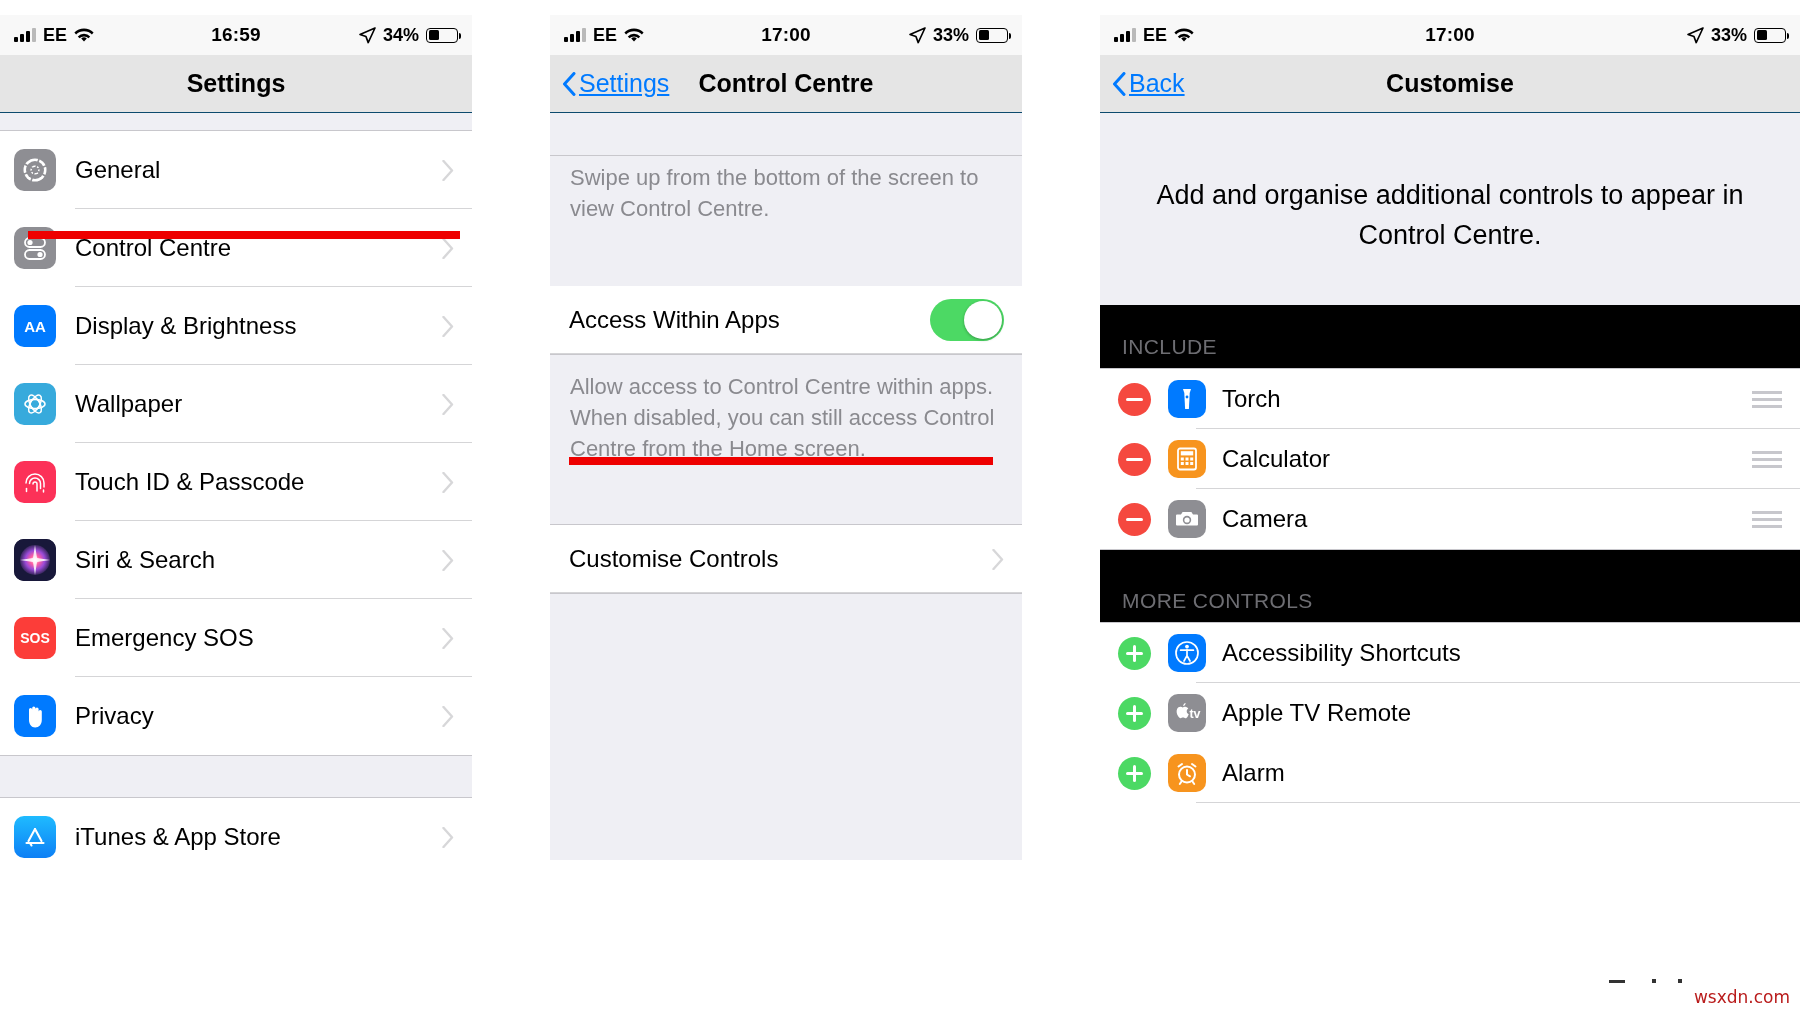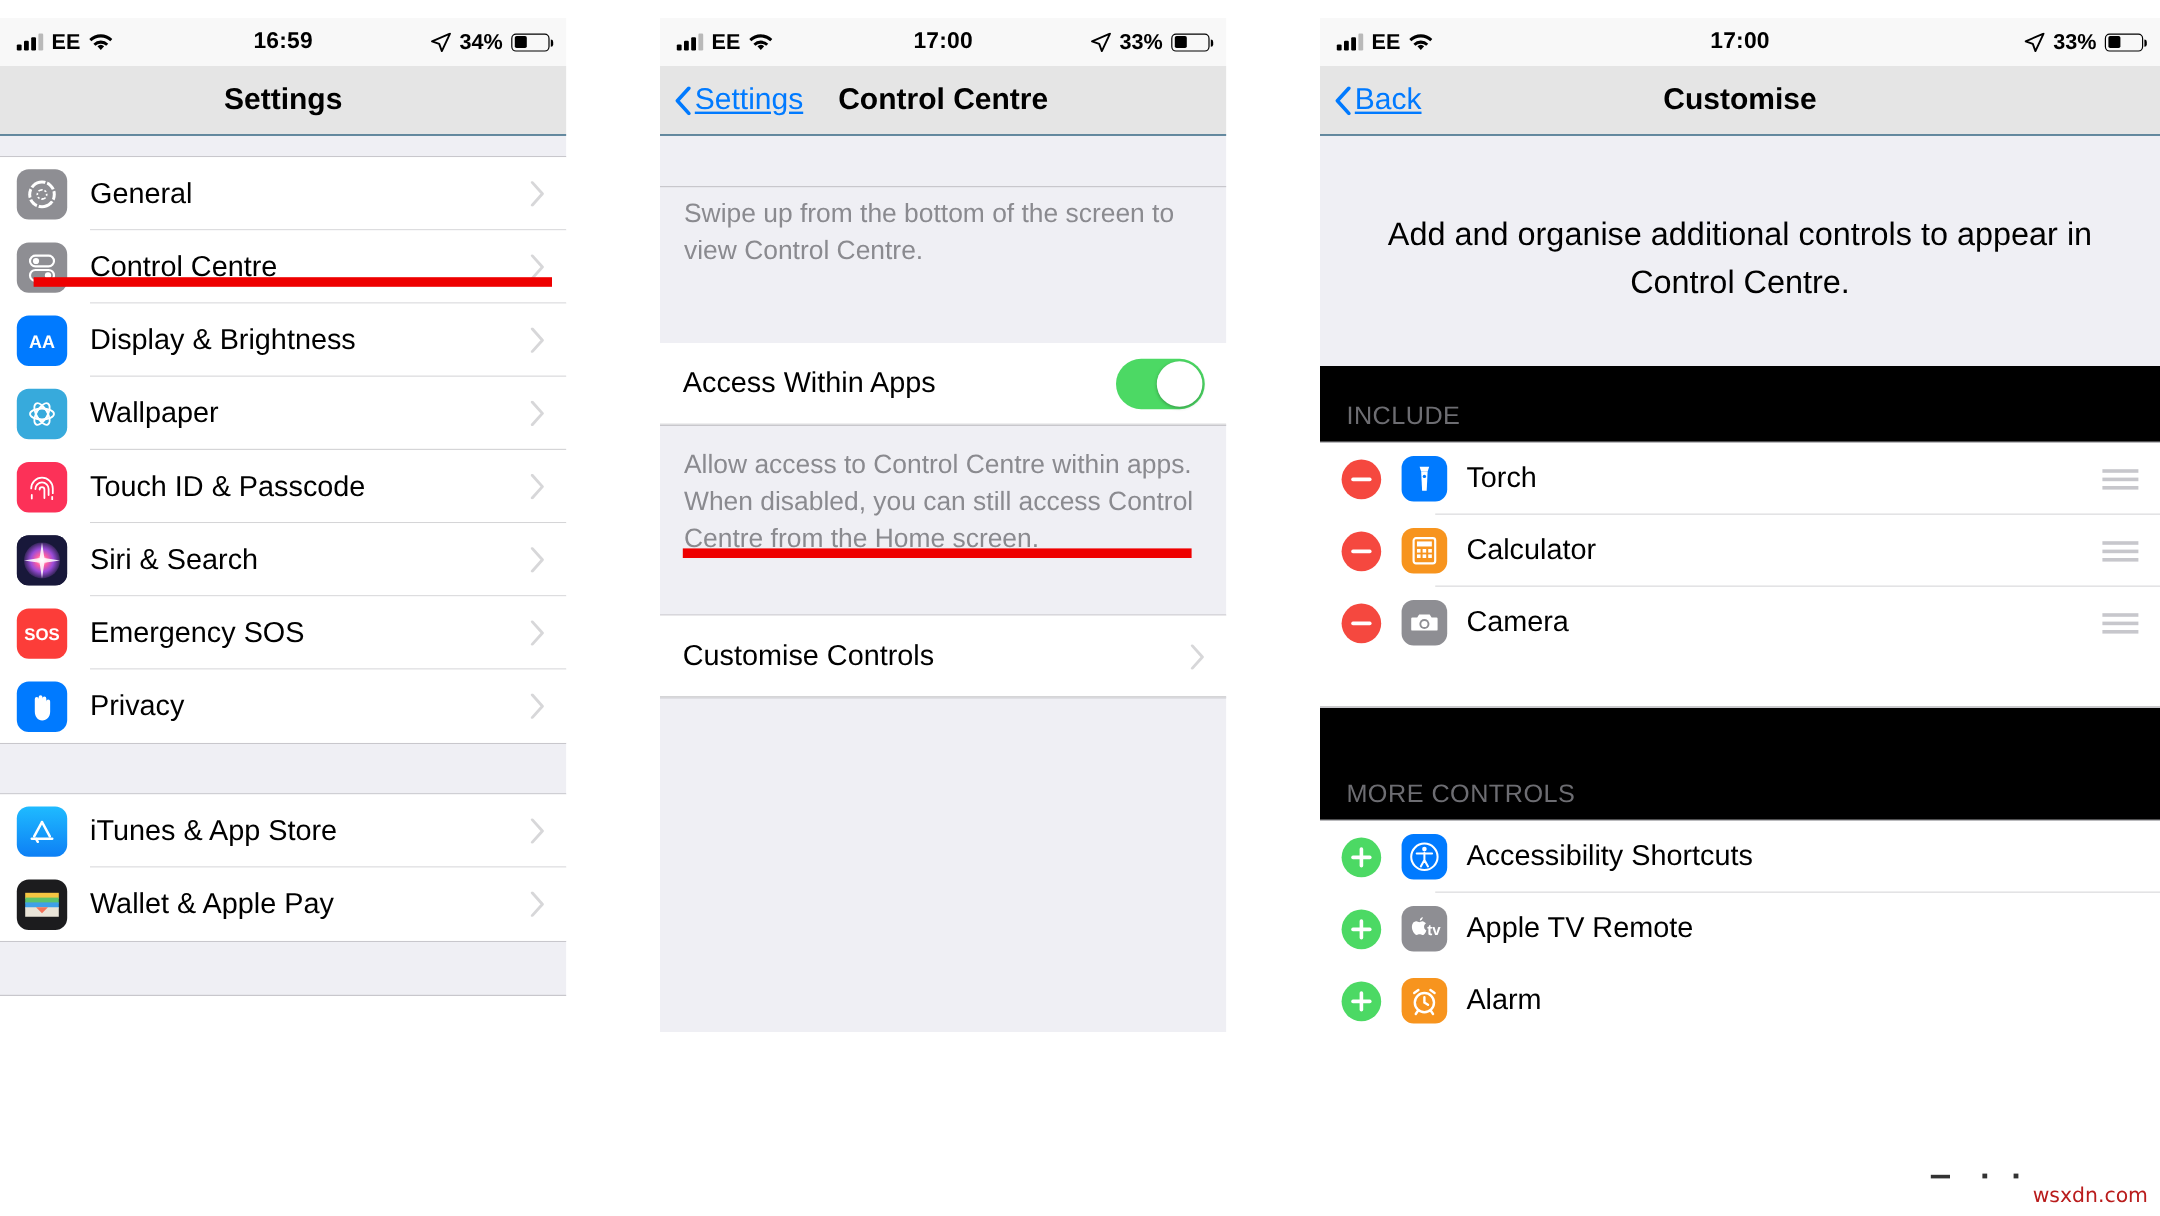--- a/index.html
+++ b/index.html
@@ -93,21 +93,21 @@
   }
   .nav-back .btxt {
     font-size: 25px; color: #007aff; text-decoration: underline;
   }
   .list-gap { height: 18px; background: #efeff4; border-bottom: 1px solid #c8c7cc; }
   .list-gap.notop { border-top: 1px solid #c8c7cc; }
 
   .cell {
     background: #fff;
     display: flex; align-items: center;
-    height: 61px;
+    height: 78px;
     padding-left: 14px;
     position: relative;
   }
   .cell .sep {
     position: absolute; left: 75px; right: 0; bottom: 0;
     height: 1px; background: #d5d5d7;
   }
   .cell-label {
     font-size: 24px; color: #000; flex: 1;
   }
@@ -151,21 +151,21 @@
     padding: 62px 40px 50px 40px;
   }
   .sect-head {
     background: #000000;
     color: #6d6d72;
     font-size: 21px;
     letter-spacing: .4px;
     padding: 30px 0 9px 22px;
     border-bottom: 1px solid #c8c7cc;
   }
-  .sect-head.gapped { padding-top: 60px; margin-top: 40px; }
+  .sect-head.gapped { padding-top: 39px; }
 
   
   .switch {
     width: 74px; height: 42px; border-radius: 21px;
     background: #4cd964; margin-right: 18px;
     position: relative; flex: 0 0 auto;
   }
   .switch .knob {
     position: absolute; top: 2px; right: 2px;
     width: 38px; height: 38px; border-radius: 50%;
@@ -484,21 +484,21 @@
     <div class="blurb" style="border-bottom:none;padding-top:6px;padding-bottom:62px">Swipe up from the bottom of the screen to view Control Centre.</div>
 
     <div class="cell" style="padding-left:19px;height:68px">
       <span class="cell-label">Access Within Apps</span>
       <span class="switch">
           <span class="knob"></span>
         </span>
       <span class="sep" style="left:0"></span>
     </div>
 
-    <div class="blurb" style="padding-bottom:48px">Allow access to Control Centre within apps. When disabled, you can still access Control Centre from the Home screen.</div>
+    <div class="blurb" style="padding-bottom:60px">Allow access to Control Centre within apps. When disabled, you can still access Control Centre from the Home screen.</div>
 
     <div class="cell" style="padding-left:19px;height:68px">
       <span class="cell-label">Customise Controls</span>
       <svg class="chevron-r" viewBox="0 0 12 21">
           <path d="M1.5 1 10 10.5 1.5 20" fill="none" stroke="#8e8e93" stroke-width="2.4" stroke-linecap="round" stroke-linejoin="round"></path>
         </svg>
       <span class="sep" style="left:0"></span>
     </div>
 
     <div class="spacer-gray" style="height:385px;border-top:1px solid #c8c7cc"></div>

